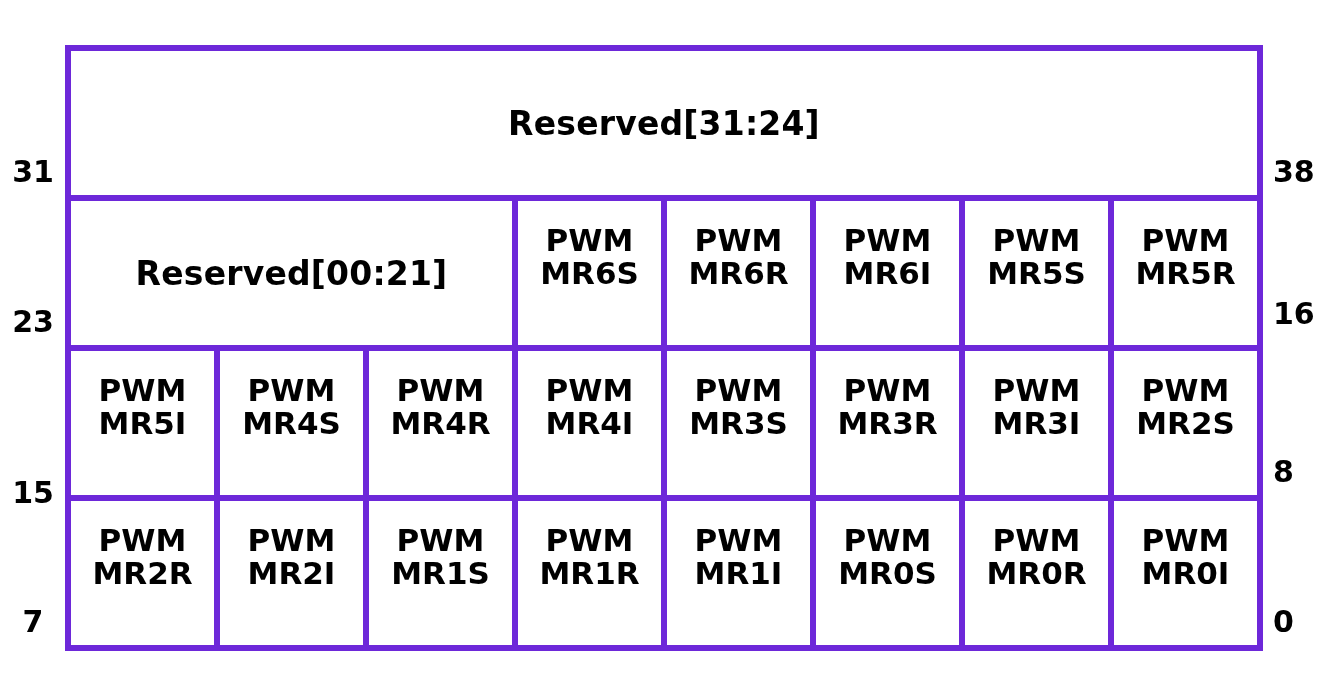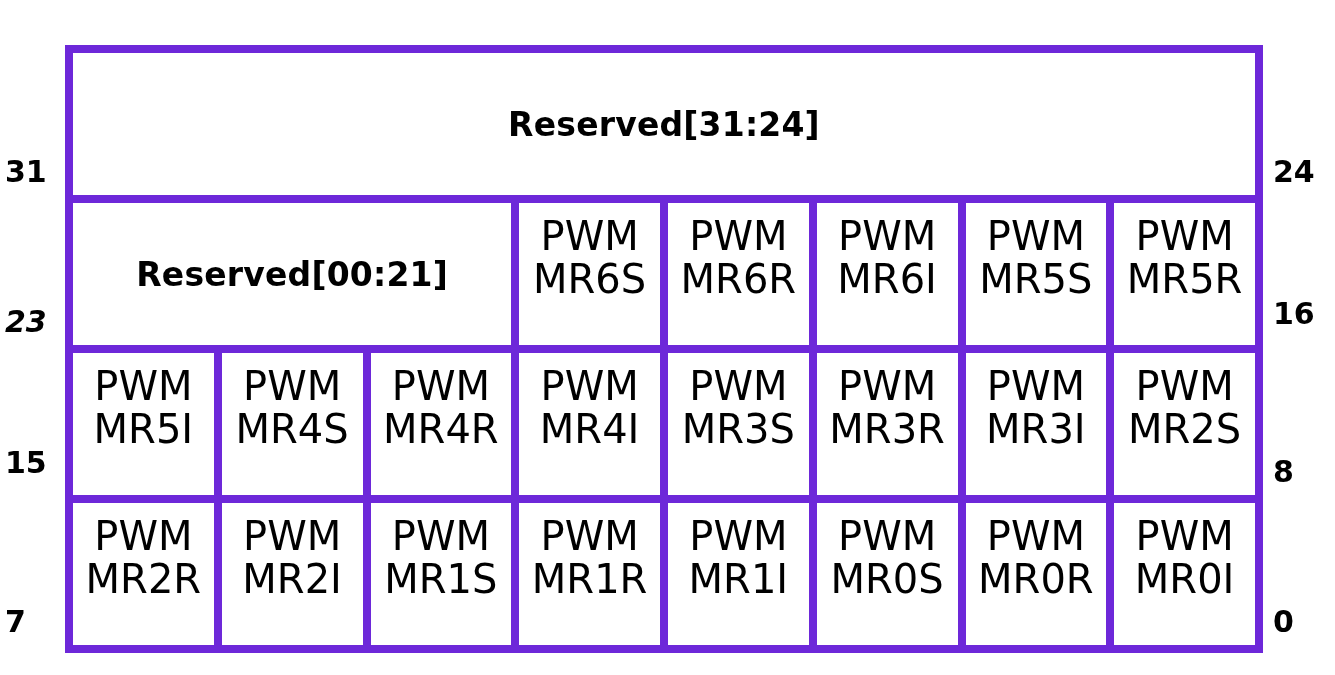--- a/index.html
+++ b/index.html
@@ -25,42 +25,42 @@
     position: absolute;
     left: 65px;
     top: 45px;
     width: 1198px;
     height: 600px;
     border-collapse: collapse;
     table-layout: fixed;
     background: #ffffff;
   }
   .register-table td {
-    border: 8px solid #6d28d9;
+    border: 6px solid #6d28d9;
     padding: 0;
     text-align: center;
     vertical-align: middle;
     background: #ffffff;
   }
 
   .row-reserved-top { height: 150px; }
   .row-bits-23-16   { height: 150px; }
   .row-bits-15-8    { height: 150px; }
   .row-bits-7-0     { height: 150px; }
 
   .cell-reserved {
     font-size: 33px;
     font-weight: 600;
     color: #000000;
     letter-spacing: 0.2px;
   }
 
   .cell-field {
-    font-size: 40px;
-    font-weight: 400;
+    font-size: 31px;
+    font-weight: 700;
     color: #000000;
     line-height: 1.07;
   }
   .cell-field .field-line {
     display: block;
     white-space: nowrap;
   }
   
   .field-stack {
     display: block;
@@ -69,26 +69,26 @@
   }
 
   
   .bit-label {
     position: absolute;
     font-size: 30px;
     font-weight: bold;
     color: #000000;
     line-height: 1;
   }
-  .bit-label.left  { right: auto; text-align: left; width: 56px; }
+  .bit-label.left  { right: auto; text-align: center; width: 56px; }
   .bit-label.right { text-align: left;  width: 60px; }
 
   .lbl-31 { left: 5px;    top: 157px; }
-  .lbl-23 { left: 5px;    top: 307px; font-style: italic; }
-  .lbl-15 { left: 5px;    top: 448px; }
+  .lbl-23 { left: 5px;    top: 307px; }
+  .lbl-15 { left: 5px;    top: 478px; }
   .lbl-7  { left: 5px;    top: 607px; }
 
   .lbl-24 { left: 1273px; top: 157px; }
   .lbl-16 { left: 1273px; top: 299px; }
   .lbl-8  { left: 1273px; top: 457px; }
   .lbl-0  { left: 1273px; top: 607px; }
 </style>
 </head>
 <body>
 
@@ -240,18 +240,18 @@
         </td>
       </tr>
     </tbody>
   </table>
 
   <div class="bit-label left lbl-31">31</div>
   <div class="bit-label left lbl-23">23</div>
   <div class="bit-label left lbl-15">15</div>
   <div class="bit-label left lbl-7">7</div>
 
-  <div class="bit-label right lbl-24">24</div>
+  <div class="bit-label right lbl-24">38</div>
   <div class="bit-label right lbl-16">16</div>
   <div class="bit-label right lbl-8">8</div>
   <div class="bit-label right lbl-0">0</div>
 
 </div>
 
 </body></html>

